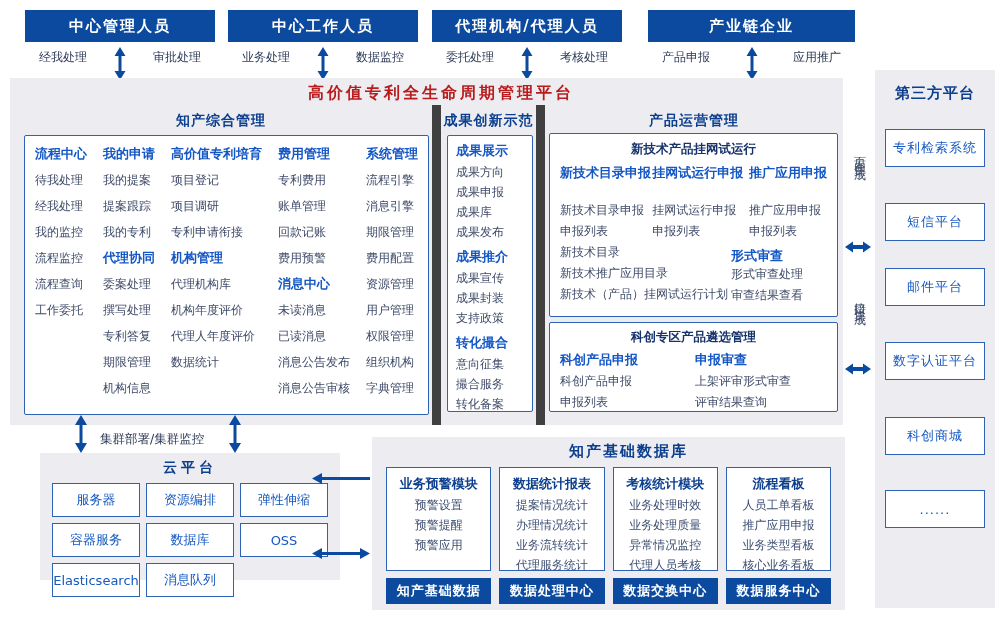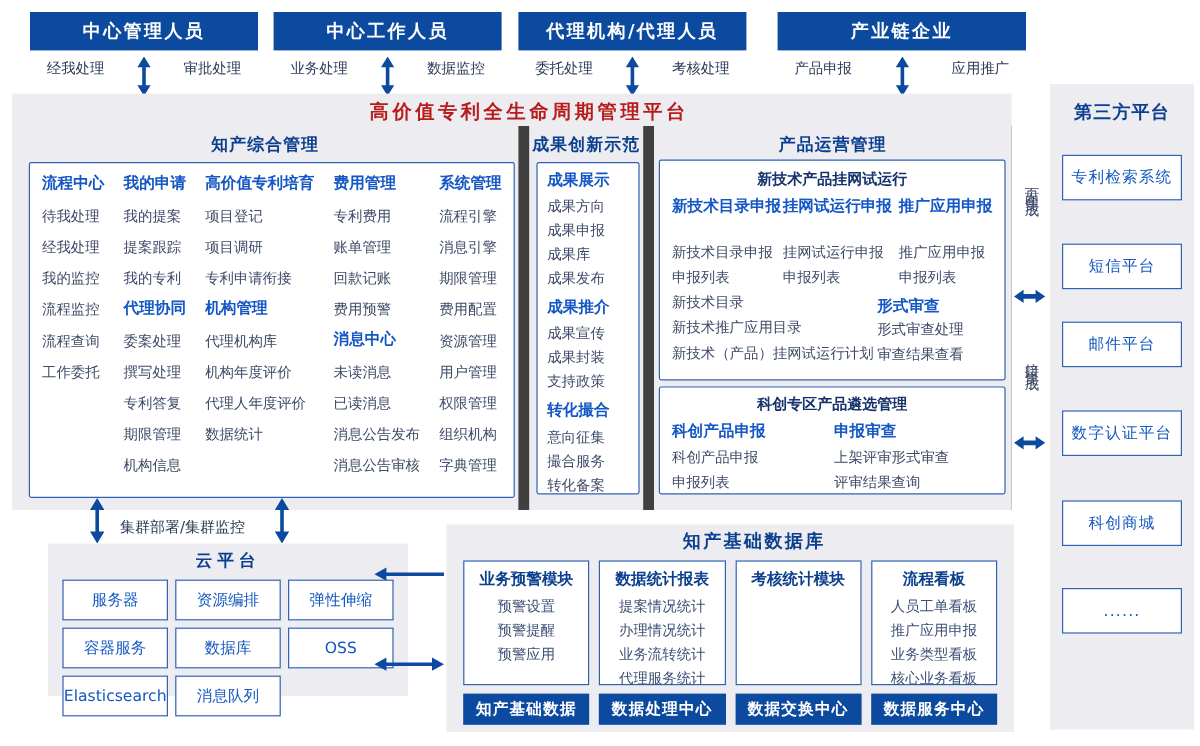--- a/index.html
+++ b/index.html
@@ -374,20 +374,26 @@
         <div class="db-mod-h">数据统计报表</div>
         <div>
             <div class="db-itm">提案情况统计</div>
             <div class="db-itm">办理情况统计</div>
             <div class="db-itm">业务流转统计</div>
             <div class="db-itm">代理服务统计</div>
           </div>
       </div>
       <div class="db-mod">
         <div class="db-mod-h">考核统计模块</div>
+        <div>
+            <div class="db-itm">业务处理时效</div>
+            <div class="db-itm">业务处理质量</div>
+            <div class="db-itm">异常情况监控</div>
+            <div class="db-itm">代理人员考核</div>
+          </div>
       </div>
       <div class="db-mod">
         <div class="db-mod-h">流程看板</div>
         <div>
             <div class="db-itm">人员工单看板</div>
             <div class="db-itm">推广应用申报</div>
             <div class="db-itm">业务类型看板</div>
             <div class="db-itm">核心业务看板</div>
           </div>
       </div>

